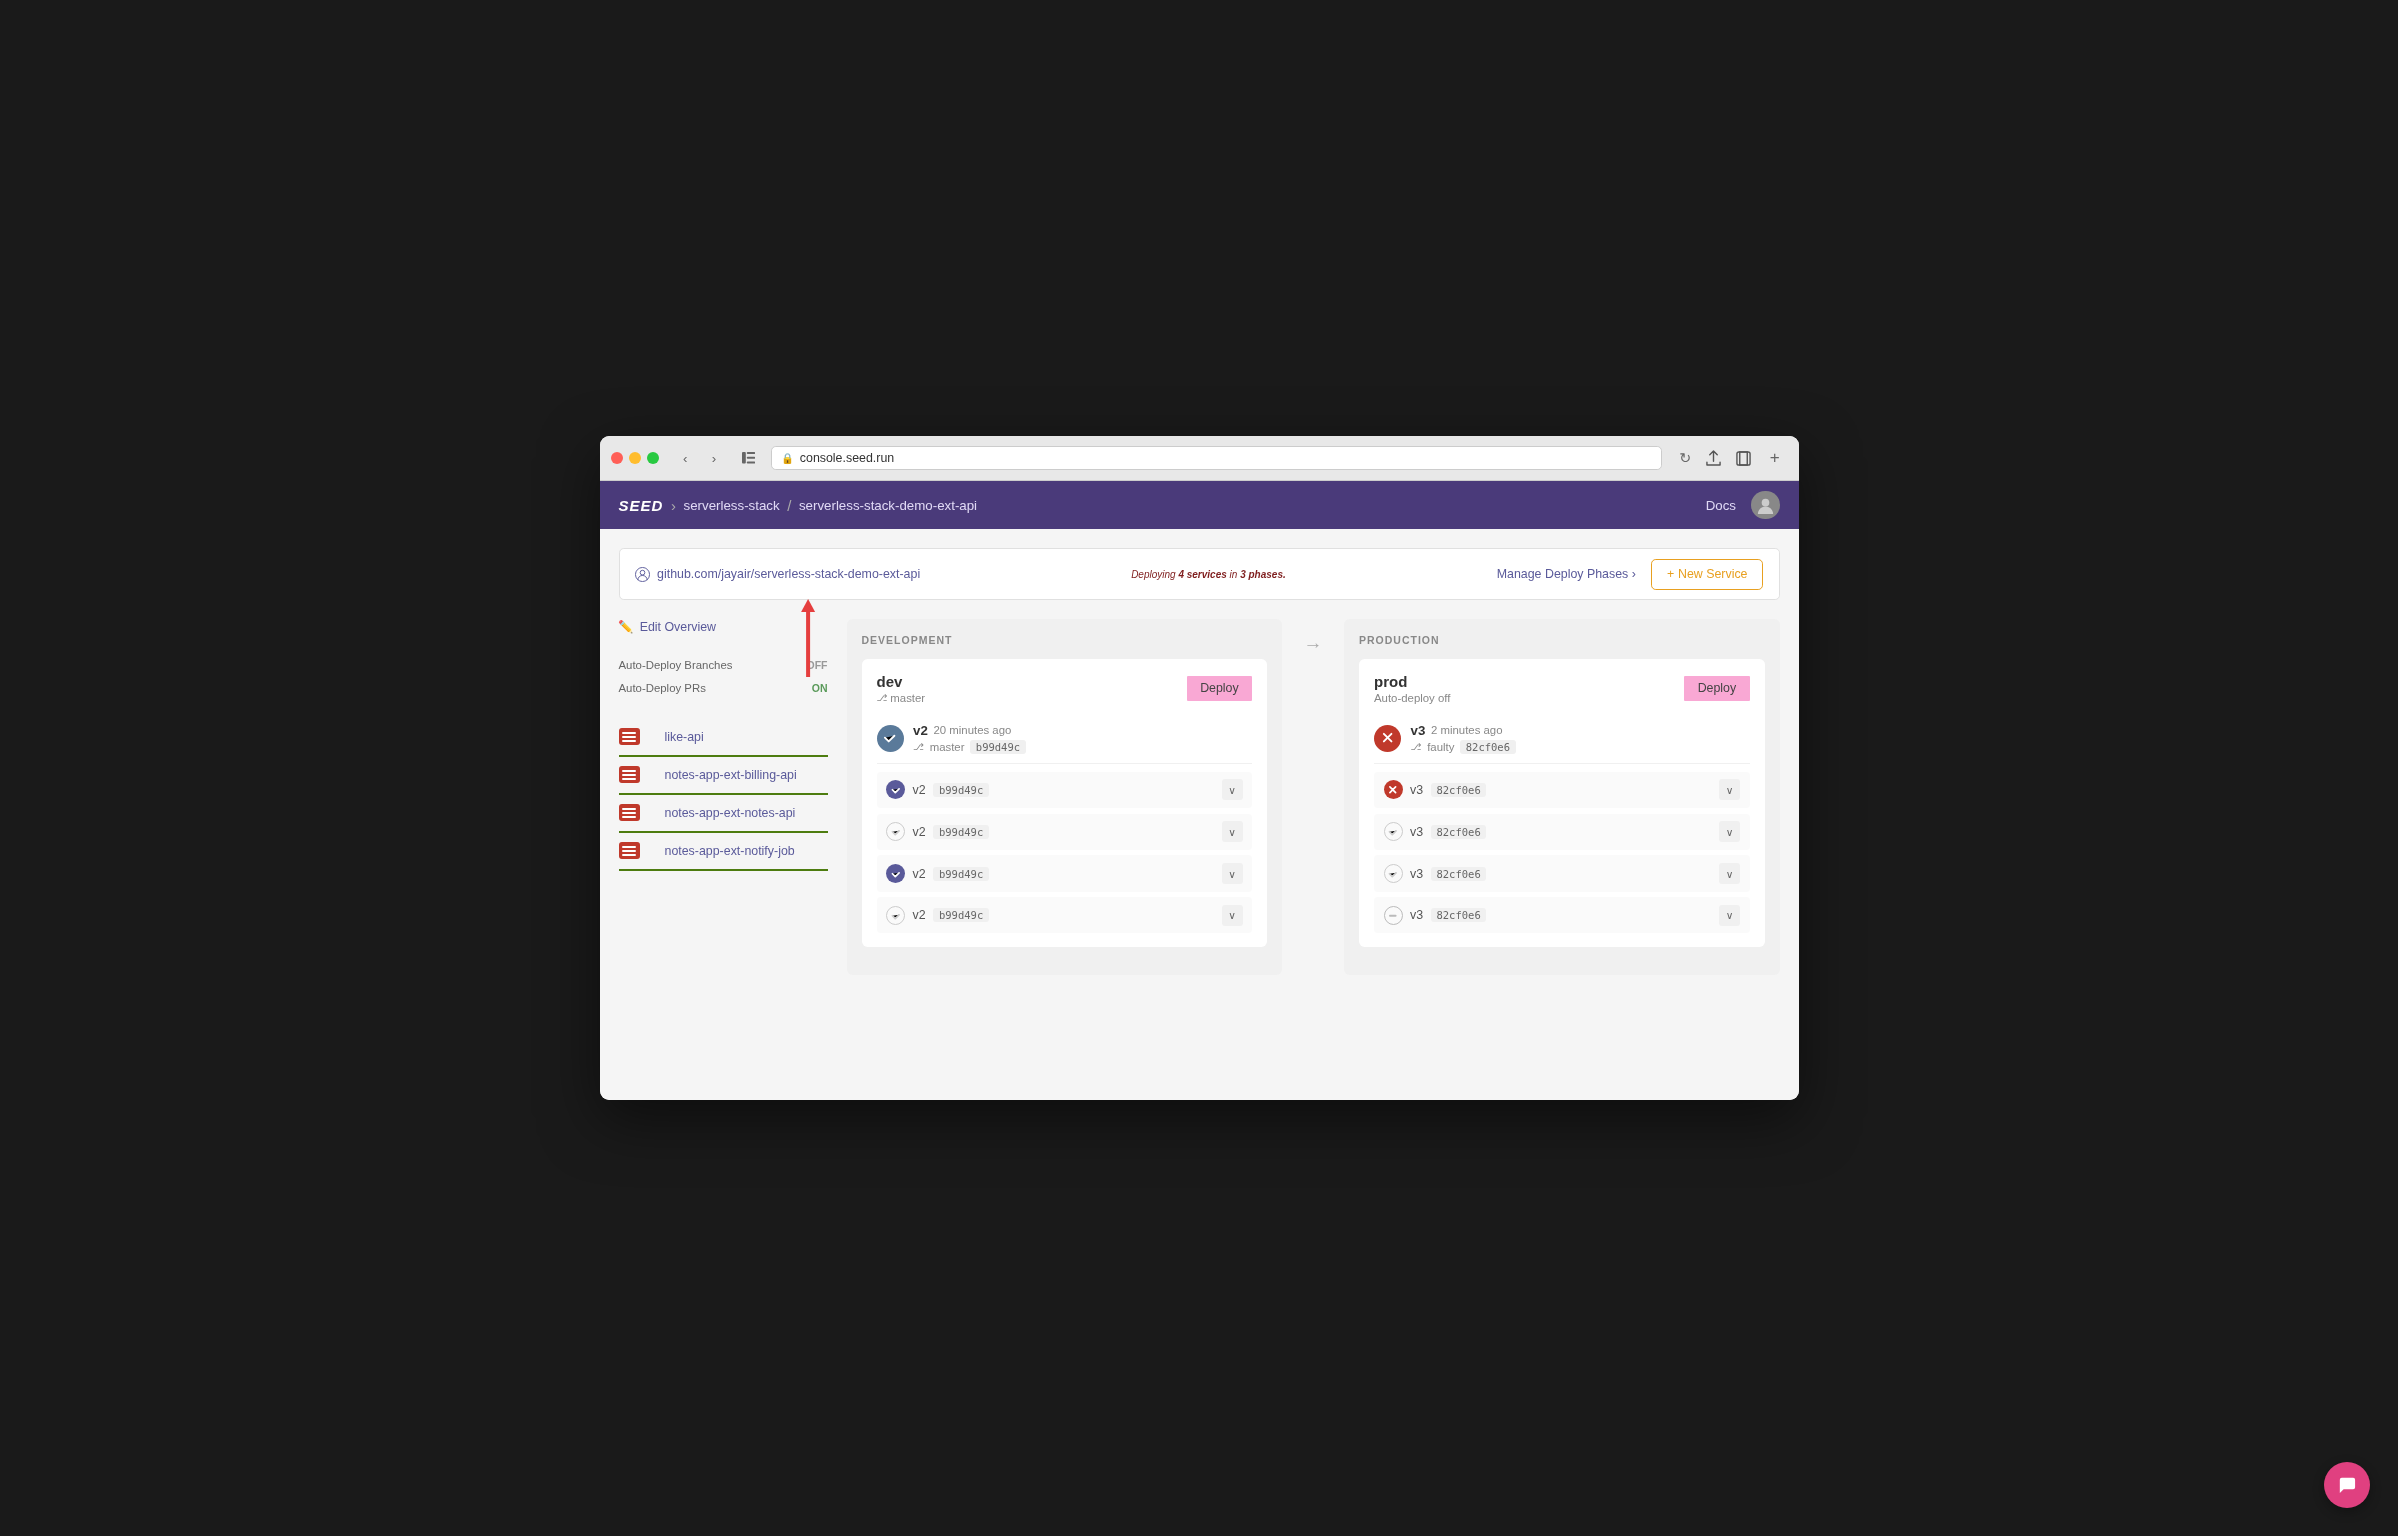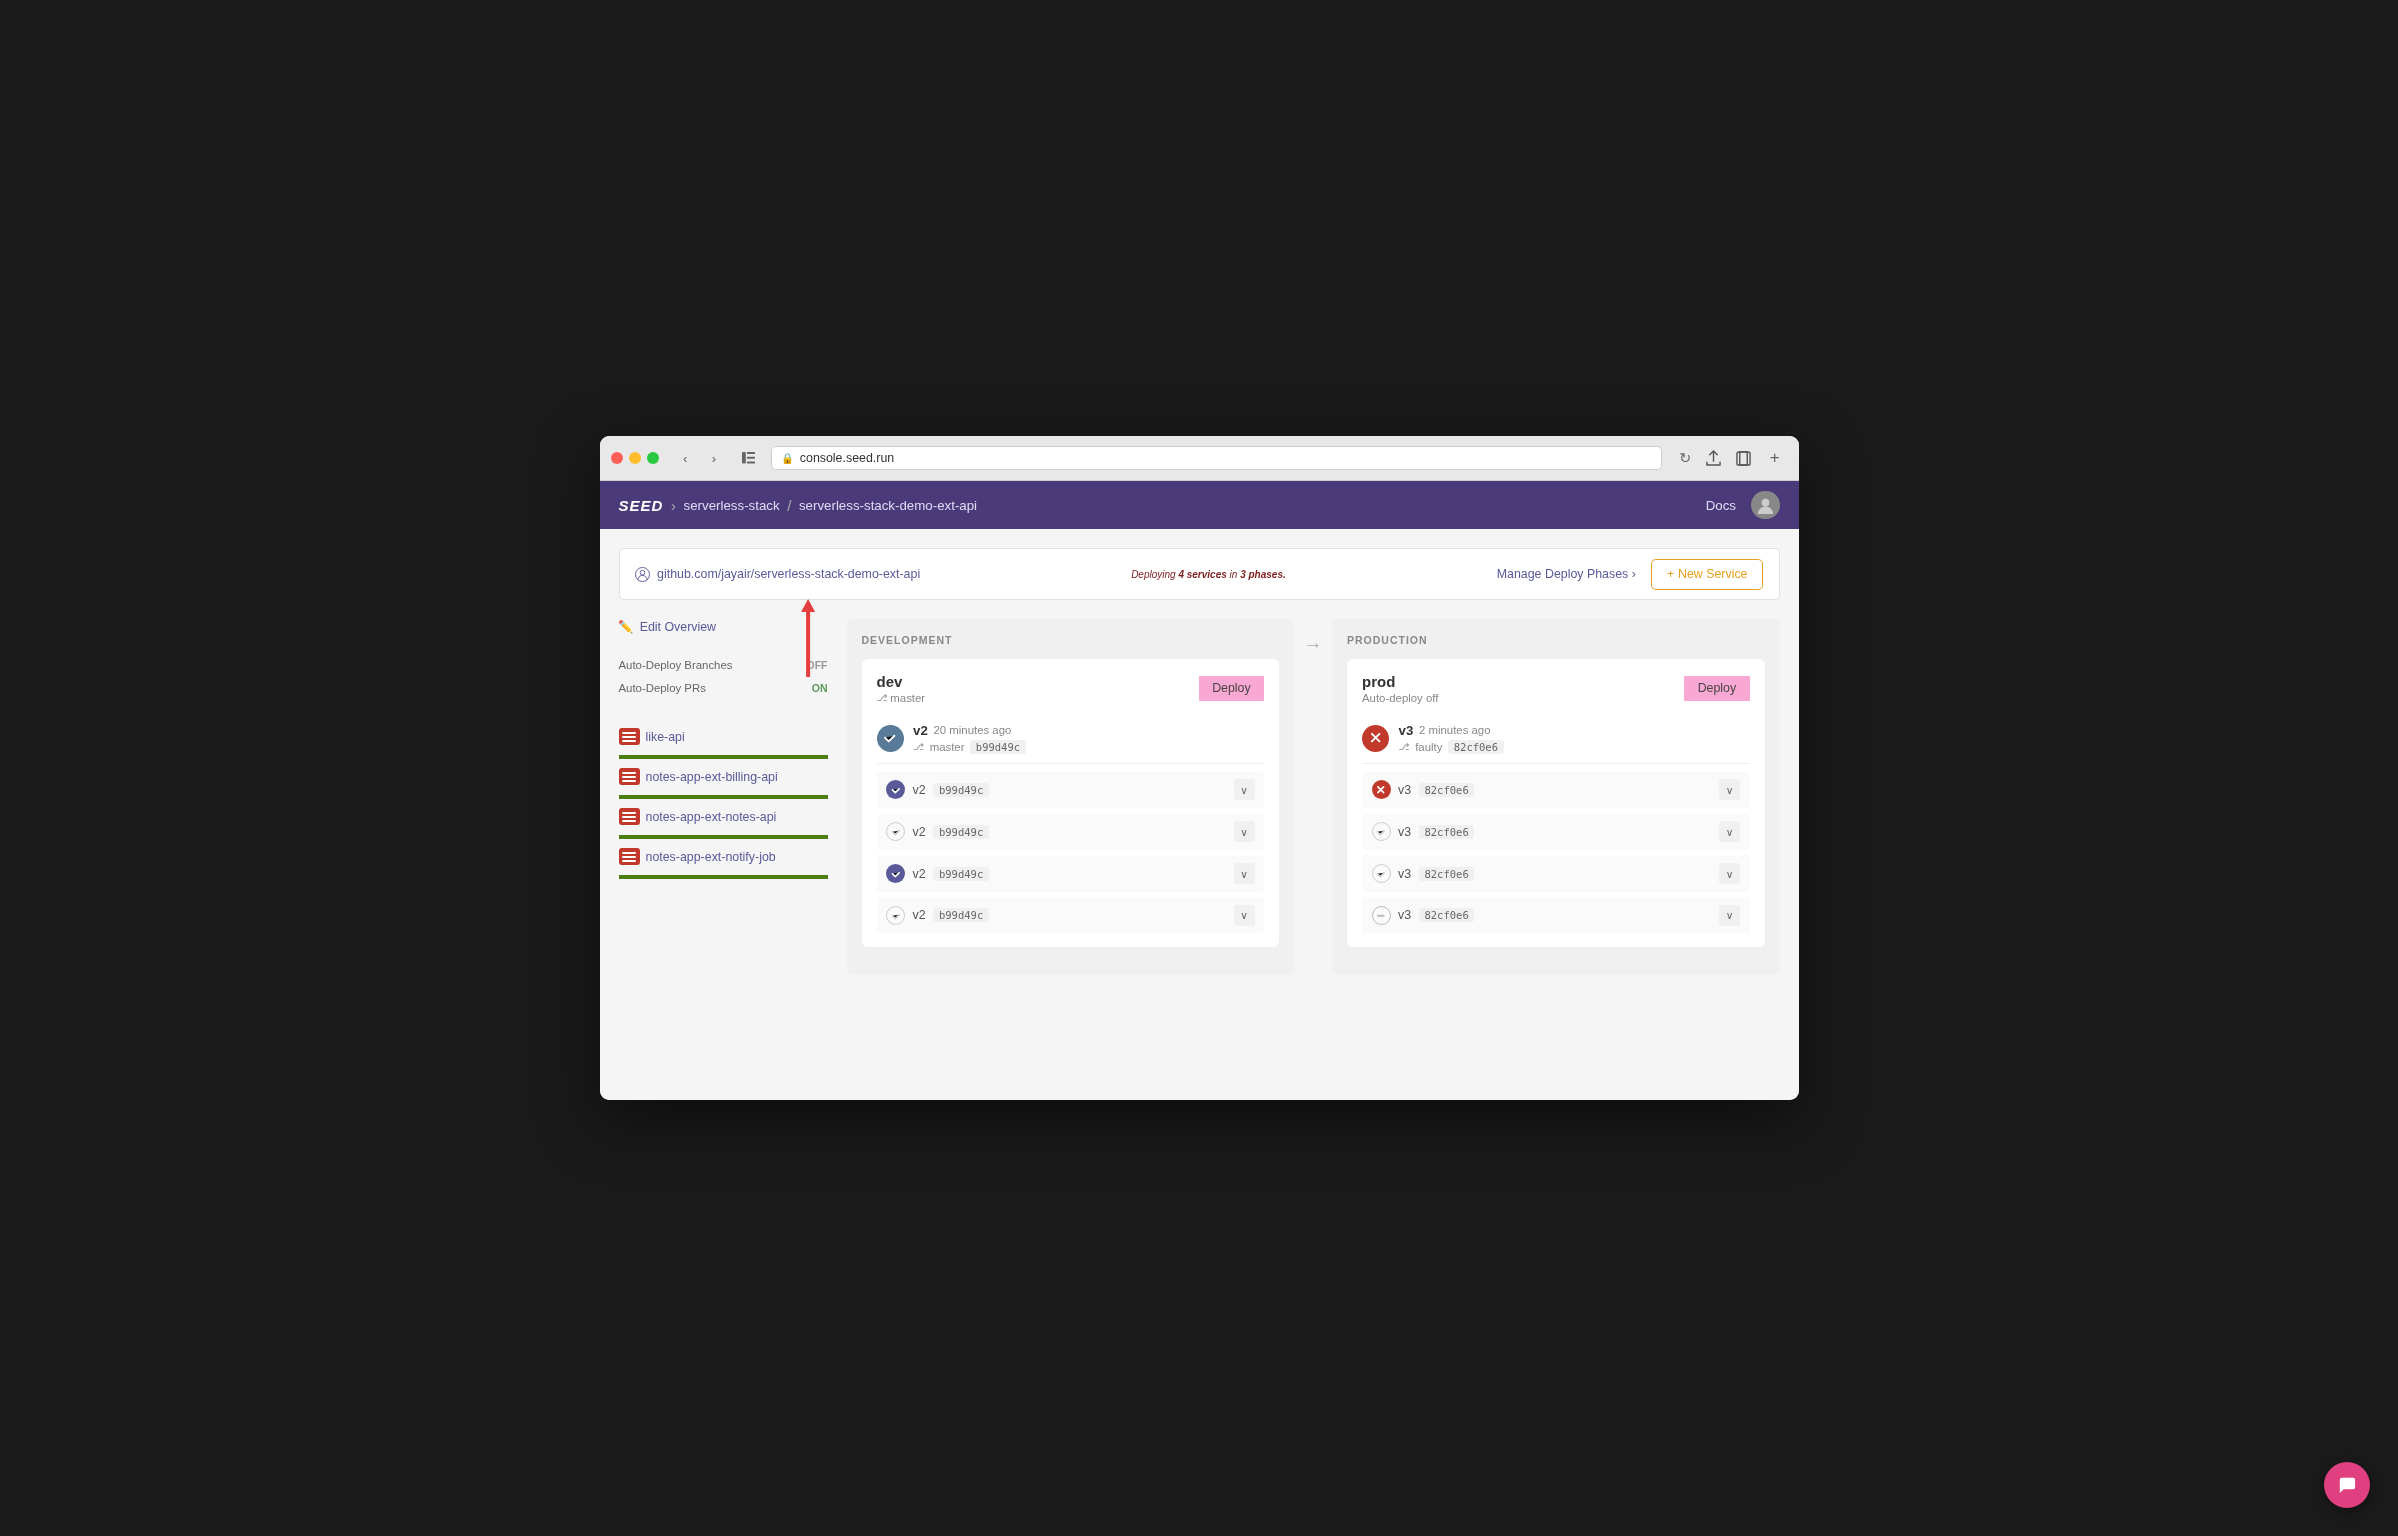--- a/index.html
+++ b/index.html
@@ -278,26 +278,26 @@
       font-weight: 600;
     }
     .service-list {
       display: flex;
       flex-direction: column;
       gap: 0;
     }
     .service-item {
       display: flex;
       align-items: center;
-      gap: 6px;
+      gap: 25px;
       padding: 9.5px 0;
       font-size: 12.4px;
       color: #5a5a9a;
       cursor: pointer;
-      border-bottom: 4px solid #4d7c0f;
+      border-bottom: 2px solid #4d7c0f;
     }
     .service-icon {
       width: 21px;
       height: 17px;
       background: #c0392b;
       border-radius: 2.9px;
       display: flex;
       align-items: center;
       justify-content: center;
       flex-shrink: 0;
@@ -311,21 +311,21 @@
       width: 13.3px;
       height: 1.9px;
       background: #fff;
       border-radius: 1px;
     }
 
     
     .pipeline-stages {
       flex: 1;
       display: flex;
-      gap: 0;
+      gap: 12px;
       align-items: flex-start;
     }
     .stage {
       flex: 1;
       background: #f0f0f0;
       border-radius: 5.7px;
       padding: 15px;
     }
     .stage-header {
       font-size: 10.5px;

